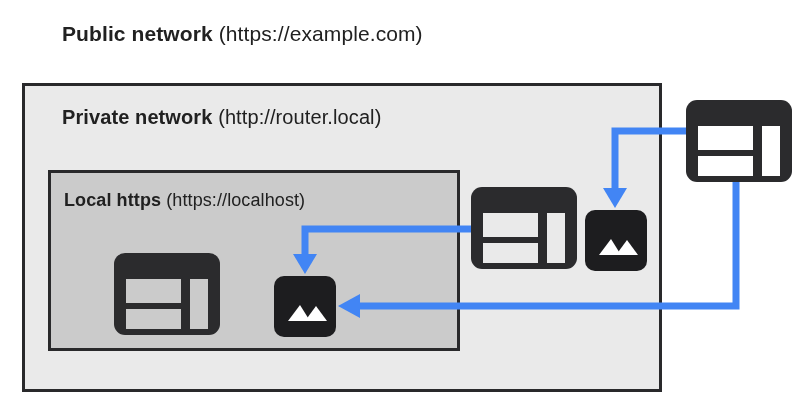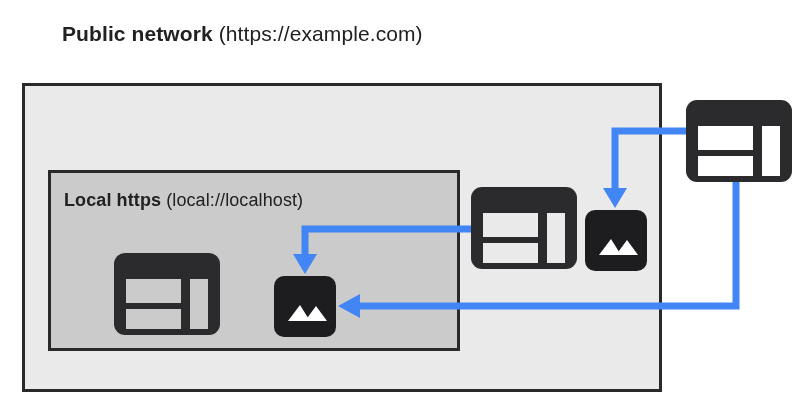--- a/index.html
+++ b/index.html
@@ -77,24 +77,28 @@
 <div id="stage">
 
   <div class="zone" id="private-zone"></div>
   <div class="zone" id="local-zone"></div>
 
   <div class="net-title" id="public-title">
     <span class="t-bold">Public network</span>
     <span class="t-reg">(https://example.com)</span>
   </div>
 
+  <div class="net-title" id="private-title">
+    <span class="t-bold">Private network</span>
+    <span class="t-reg">(http://router.local)</span>
+  </div>
 
   <div class="net-title" id="local-title">
     <span class="t-bold">Local https</span>
-    <span class="t-reg">(local://localhost)</span>
+    <span class="t-reg">(https://localhost)</span>
   </div>
 
   <svg id="arrow-layer" viewBox="0 0 800 420" width="800" height="420">
 
     <g>
       <path d="M 687 131 L 615 131 L 615 190" fill="none" stroke="#4285f4" stroke-width="7" stroke-linecap="butt" stroke-linejoin="miter"></path>
       <polygon points="603,188 627,188 615,208" fill="#4285f4"></polygon>
     </g>
 
     <g>

